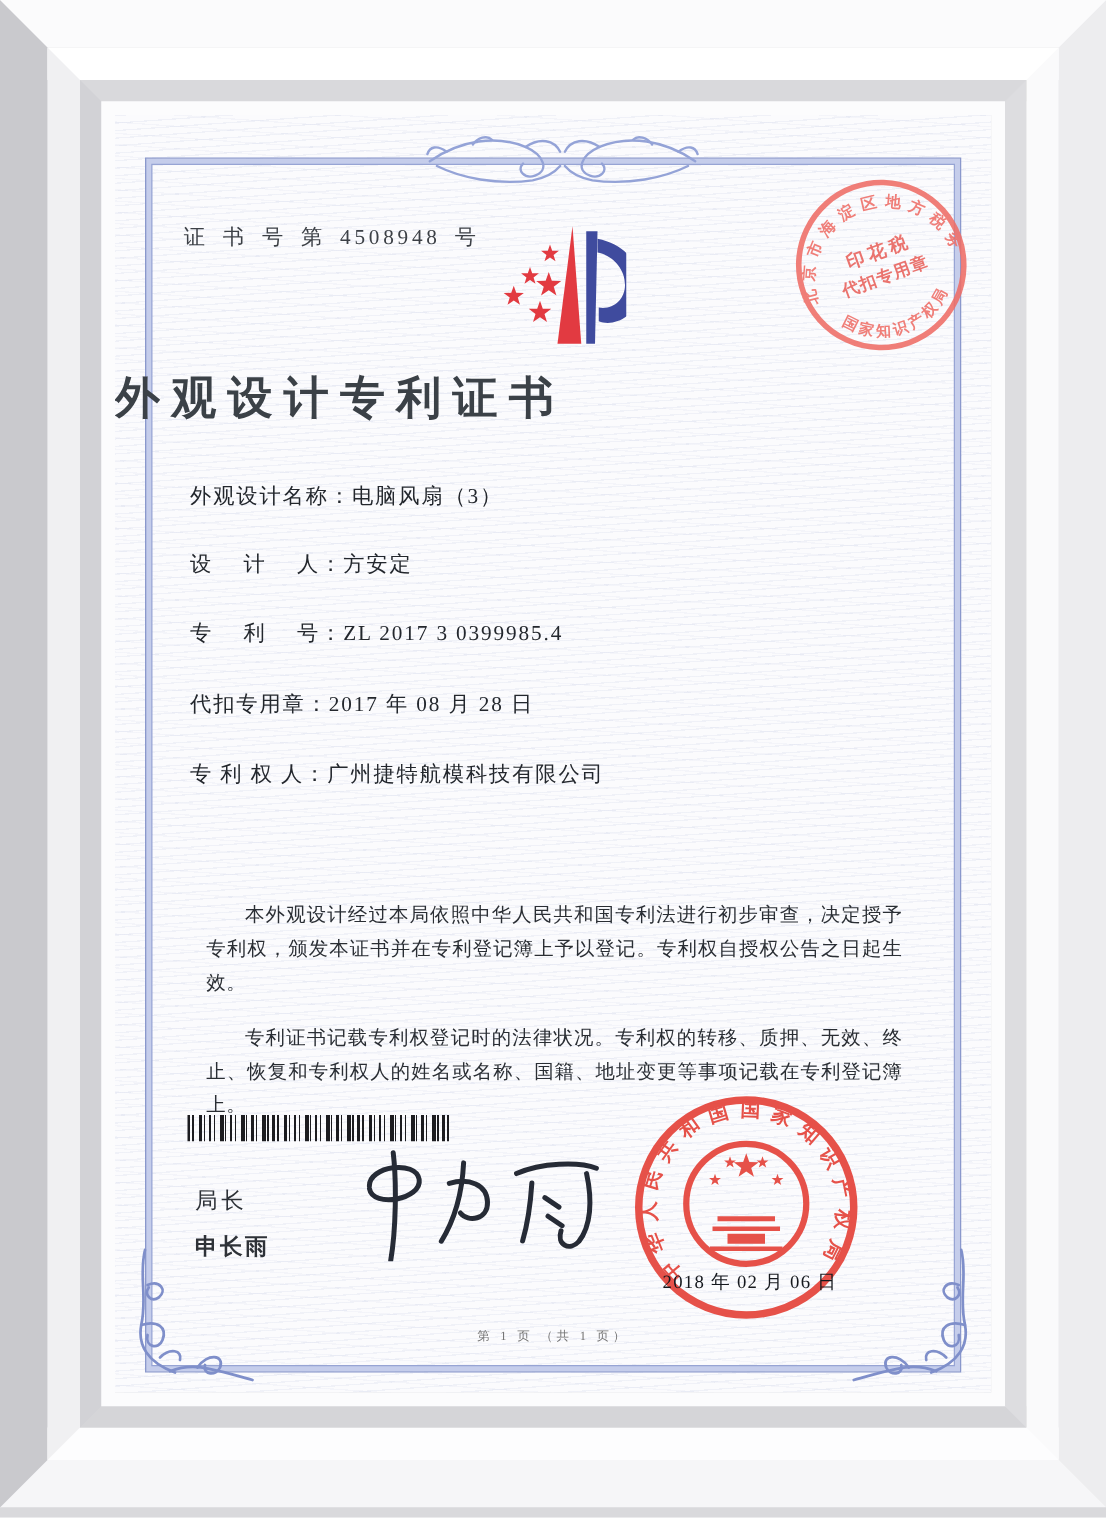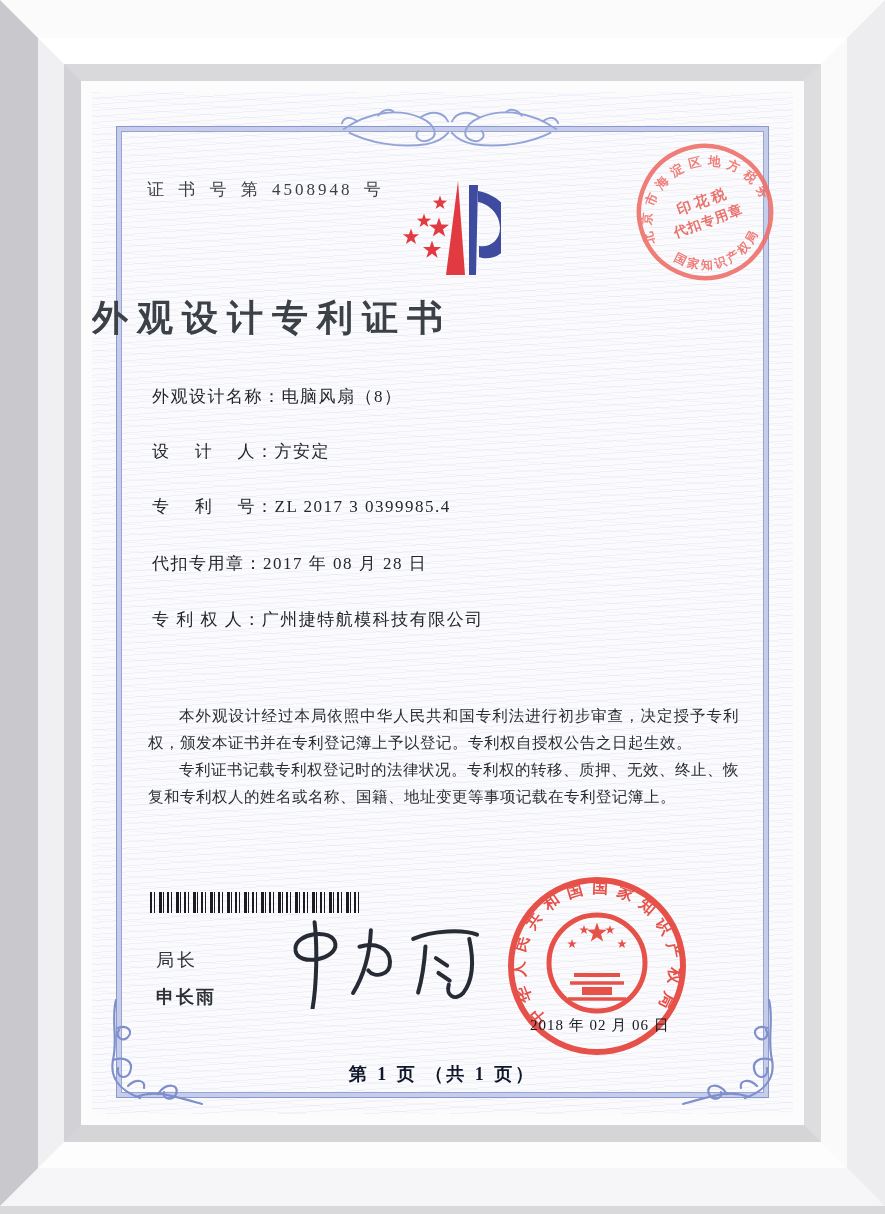--- a/index.html
+++ b/index.html
@@ -30,37 +30,37 @@
   
   .cert-no{position:absolute;left:55px;top:86px;font-size:17px;letter-spacing:3px;
       word-spacing:4px;color:#3c4046;white-space:nowrap;}
   .logo{position:absolute;left:291px;top:86px;width:118px;height:122px;}
   .title{position:absolute;left:0;right:0;top:202px;
       font-size:36px;font-weight:600;letter-spacing:9px;color:#3b4147;white-space:nowrap;}
   .field{position:absolute;left:60px;white-space:nowrap;font-size:17px;
       letter-spacing:1.5px;color:#23272d;}
   .body-text{position:absolute;left:56px;right:54px;top:610px;font-size:15.5px;
       line-height:27px;color:#2a2e34;text-align:justify;}
-  .body-text p{margin:0;text-indent:2em;letter-spacing:0.5px;}
+  .body-text p{margin:17px;text-indent:2em;letter-spacing:0.5px;}
   .barcode{position:absolute;left:58px;top:800px;width:212px;height:21px;
       background:repeating-linear-gradient(90deg,
         #1c1c20 0 2px, transparent 2px 4px,
         #1c1c20 4px 5px, transparent 5px 9px,
         #1c1c20 9px 12px, transparent 12px 13px,
         #1c1c20 13px 14px, transparent 14px 17px);}
   .signer-title{position:absolute;left:64px;top:856px;font-size:18px;
       letter-spacing:3px;color:#2e3238;font-weight:400;font-family:"Liberation Sans","DejaVu Sans",sans-serif;}
   .signer-name{position:absolute;left:64px;top:893px;font-size:18px;
       letter-spacing:2px;color:#2e3238;font-weight:600;font-family:"Liberation Sans","DejaVu Sans",sans-serif;}
   .signature{position:absolute;left:176px;top:822px;width:225px;height:95px;}
   .seal{position:absolute;left:410px;top:779px;width:190px;height:190px;opacity:0.94;}
   .seal-date{position:absolute;left:438px;top:924px;font-size:15px;letter-spacing:1px;
       color:#15181d;white-space:nowrap;font-weight:500;}
   .footer{position:absolute;left:0;right:0;top:970px;text-align:center;
-      font-size:18px;letter-spacing:3px;color:#0f172a;font-weight:bold;}
+      font-size:10px;letter-spacing:3px;color:#737373;}
   .stamp{position:absolute;left:533px;top:40px;width:160px;height:160px;
       transform:rotate(-20deg);opacity:0.88;}
   .hidden-defs{position:absolute;width:0;height:0;}
 </style>
 </head>
 <body>
 
 <svg class="hidden-defs" aria-hidden="true">
   <defs>
     <polygon id="star5" points="0,-10 2.35,-3.24 9.51,-3.09 3.8,1.24 5.88,8.09 0,4 -5.88,8.09 -3.8,1.24 -9.51,-3.09 -2.35,-3.24"></polygon>
@@ -112,21 +112,21 @@
       <use href="#star5" transform="translate(57,25) scale(0.75)" fill="#e23a41"></use>
       <use href="#star5" transform="translate(41,43) scale(0.75)" fill="#e23a41"></use>
       <use href="#star5" transform="translate(56,50) scale(1.05)" fill="#e23a41"></use>
       <use href="#star5" transform="translate(28,59) scale(0.85)" fill="#e23a41"></use>
       <use href="#star5" transform="translate(49,72) scale(0.95)" fill="#e23a41"></use>
     </svg>
 
     <div class="title">外观设计专利证书</div>
 
     <div class="field" style="top:293px">
-      <span>外观设计名称：</span><span>电脑风扇（8）</span>
+      <span>外观设计名称：</span><span>电脑风扇（3）</span>
     </div>
     <div class="field" style="top:348px">
       <span>设　 计　 人：</span><span>方安定</span>
     </div>
     <div class="field" style="top:403px">
       <span>专　 利　 号：</span><span>ZL 2017 3 0399985.4</span>
     </div>
     <div class="field" style="top:460px">
       <span>代扣专用章：</span><span>2017 年 08 月 28 日</span>
     </div>

